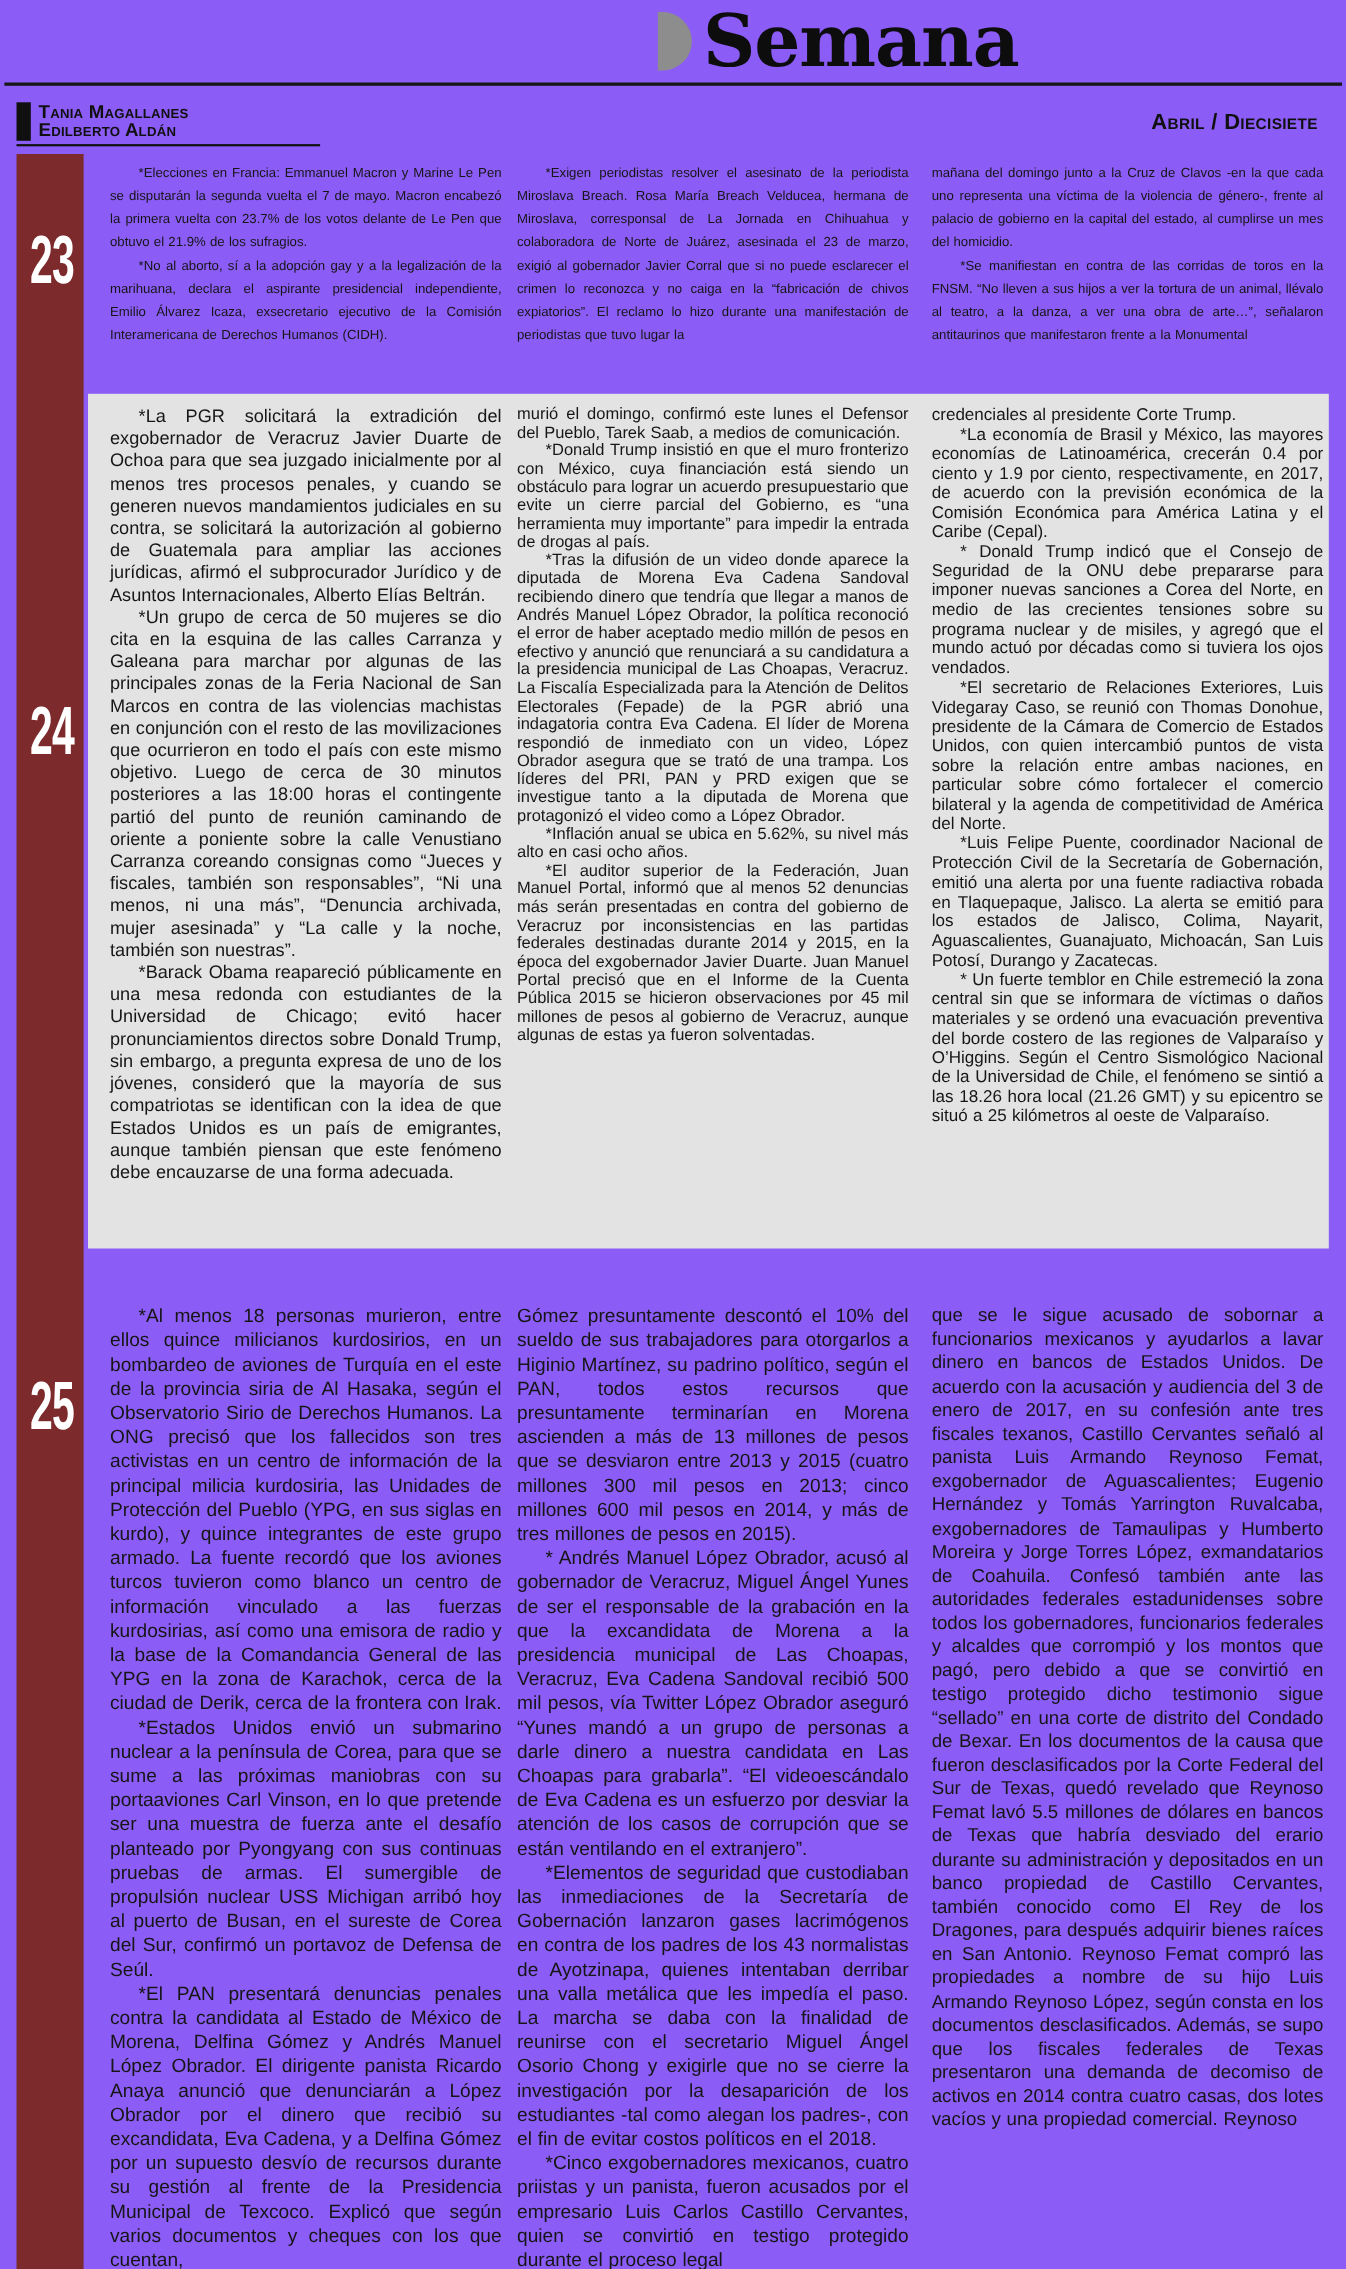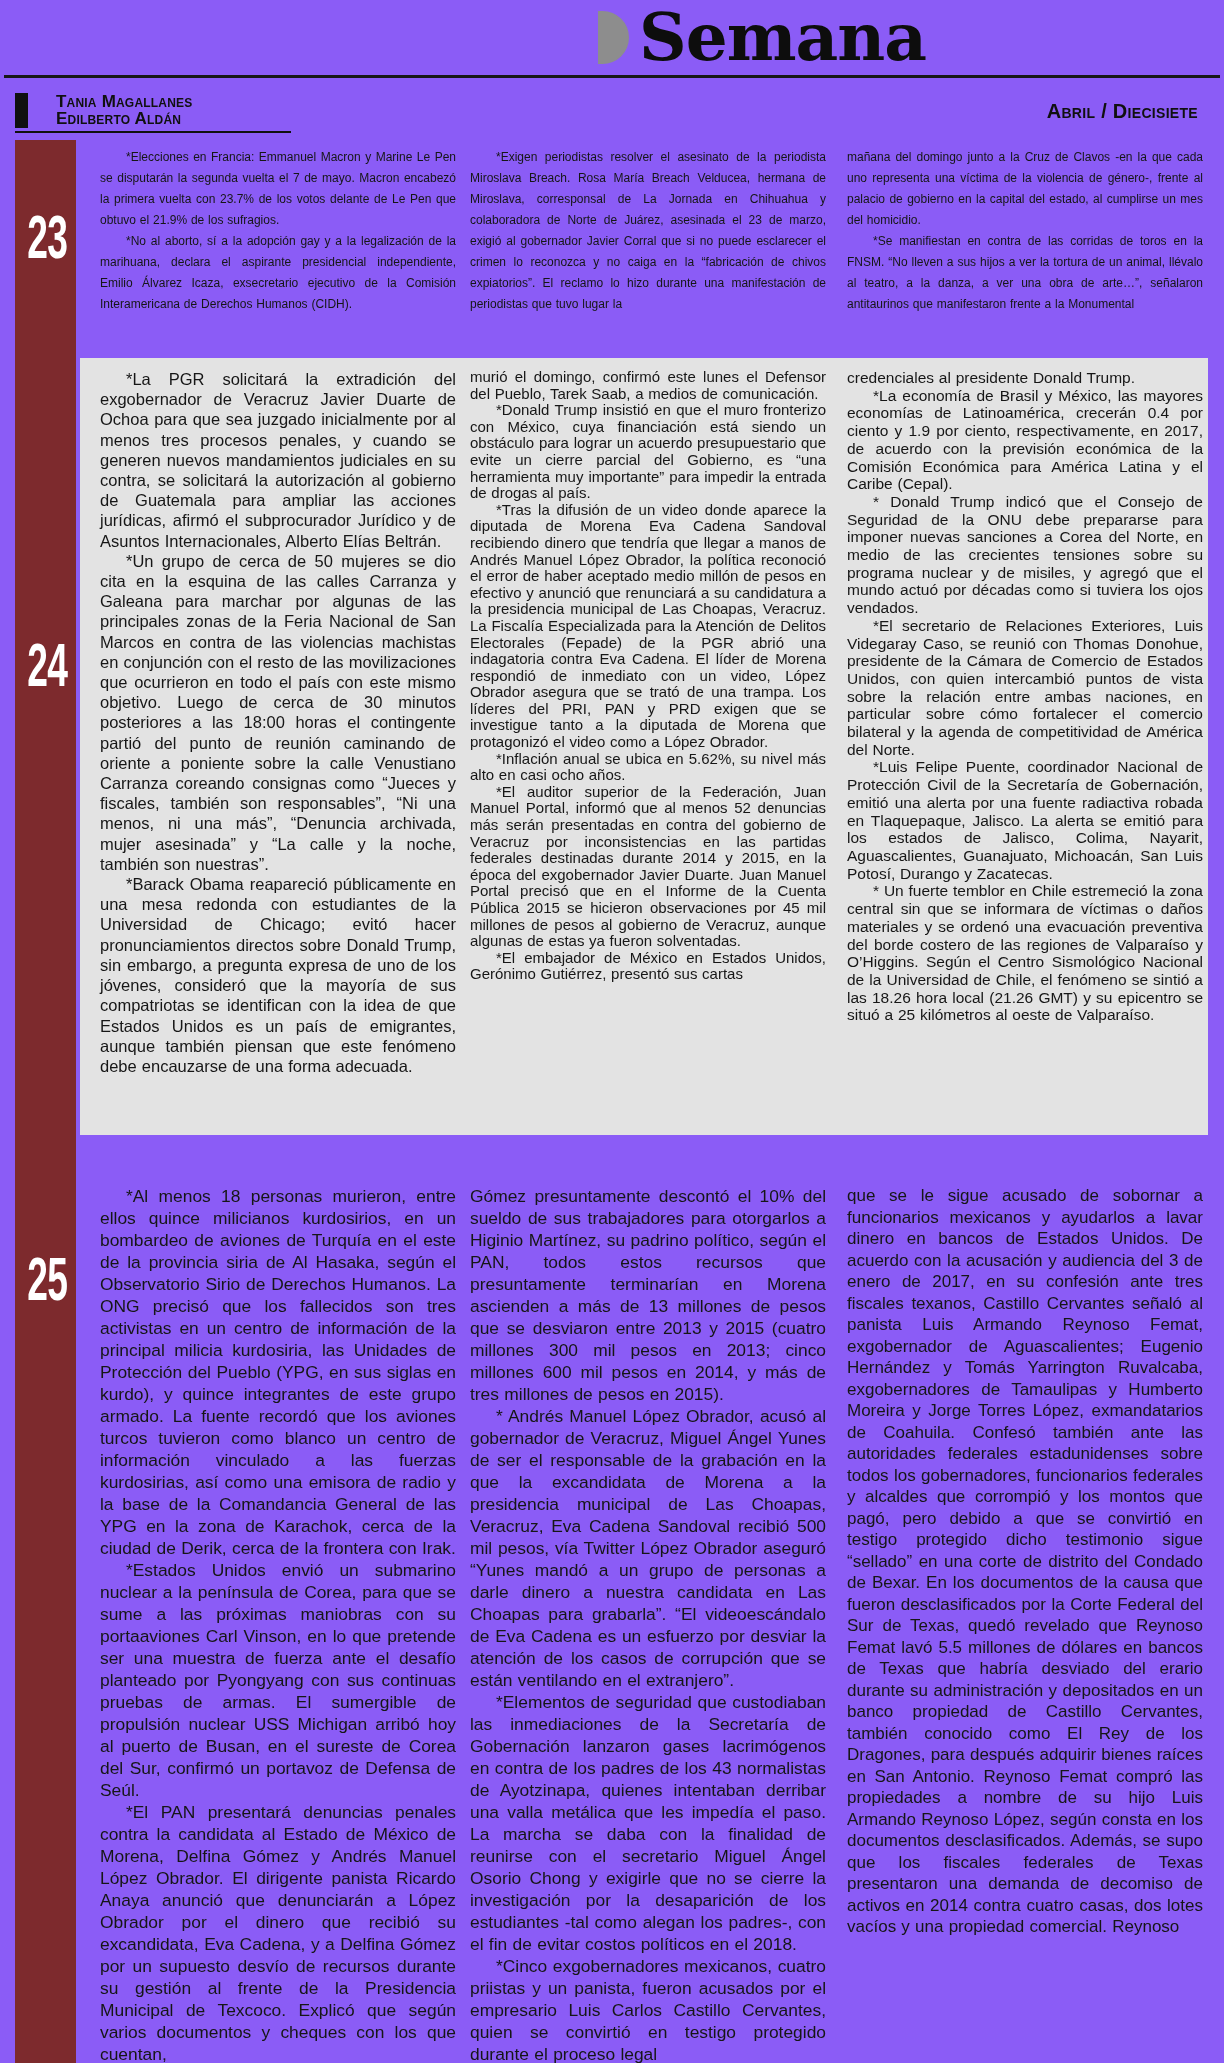--- a/index.html
+++ b/index.html
@@ -6,21 +6,21 @@
   .page{position:relative;width:1224px;height:2063px;background:#8b5cf6;overflow:hidden;
         font-family:"Liberation Sans", sans-serif;color:#161616;}
   
   .masthead{position:absolute;top:2px;left:0;width:100%;display:flex;justify-content:center;
             align-items:center;gap:10px;transform:translateX(150px);}
   .disc{width:31px;height:53px;background:#8d8d8d;border-radius:0 31px 31px 0;display:inline-block;}
   .masthead h1{margin:0;font-family:"DejaVu Serif","Liberation Serif",serif;font-size:66px;
                font-weight:600;letter-spacing:-1px;line-height:70px;color:#0d0d0d;}
   .rule{position:absolute;top:75px;left:4px;right:4px;height:3px;background:#171717;}
   
-  .byline{position:absolute;left:15px;top:93px;display:flex;align-items:flex-start;gap:21px;}
+  .byline{position:absolute;left:15px;top:93px;display:flex;align-items:flex-start;}
   .byline-bar{width:13px;height:35px;background:#101010;display:inline-block;}
   .byline-names{margin-left:7px;font-weight:bold;font-variant:small-caps;font-size:17px;
                 line-height:17px;letter-spacing:.2px;color:#101010;}
   .byline-underline{position:absolute;left:15px;top:131px;width:276px;height:2px;background:#101010;}
   .edition-date{position:absolute;right:26px;top:100px;font-weight:bold;font-variant:small-caps;
                 font-size:20px;letter-spacing:.3px;color:#101010;}
   
   .rail{position:absolute;left:15px;top:140px;width:61px;height:1923px;background:#7d2a2d;}
   .day-num{position:absolute;left:15px;width:61px;text-align:center;color:#ffffff;
            font-weight:bold;font-size:62px;line-height:62px;transform:scaleX(.60);
@@ -90,24 +90,23 @@
       <p>*La PGR solicitará la extradición del exgobernador de Veracruz Javier Duarte de Ochoa para que sea juzgado inicialmente por al menos tres procesos penales, y cuando se generen nuevos mandamientos judiciales en su contra, se solicitará la autorización al gobierno de Guatemala para ampliar las acciones jurídicas, afirmó el subprocurador Jurídico y de Asuntos Internacionales, Alberto Elías Beltrán.</p>
       <p>*Un grupo de cerca de 50 mujeres se dio cita en la esquina de las calles Carranza y Galeana para marchar por algunas de las principales zonas de la Feria Nacional de San Marcos en contra de las violencias machistas en conjunción con el resto de las movilizaciones que ocurrieron en todo el país con este mismo objetivo. Luego de cerca de 30 minutos posteriores a las 18:00 horas el contingente partió del punto de reunión caminando de oriente a poniente sobre la calle Venustiano Carranza coreando consignas como “Jueces y fiscales, también son responsables”, “Ni una menos, ni una más”, “Denuncia archivada, mujer asesinada” y “La calle y la noche, también son nuestras”.</p>
       <p>*Barack Obama reapareció públicamente en una mesa redonda con estudiantes de la Universidad de Chicago; evitó hacer pronunciamientos directos sobre Donald Trump, sin embargo, a pregunta expresa de uno de los jóvenes, consideró que la mayoría de sus compatriotas se identifican con la idea de que Estados Unidos es un país de emigrantes, aunque también piensan que este fenómeno debe encauzarse de una forma adecuada.</p>
     </div>
   <div class="col c2 s24">
       <p class="flush">murió el domingo, confirmó este lunes el Defensor del Pueblo, Tarek Saab, a medios de comunicación.</p>
       <p>*Donald Trump insistió en que el muro fronterizo con México, cuya financiación está siendo un obstáculo para lograr un acuerdo presupuestario que evite un cierre parcial del Gobierno, es “una herramienta muy importante” para impedir la entrada de drogas al país.</p>
       <p>*Tras la difusión de un video donde aparece la diputada de Morena Eva Cadena Sandoval recibiendo dinero que tendría que llegar a manos de Andrés Manuel López Obrador, la política reconoció el error de haber aceptado medio millón de pesos en efectivo y anunció que renunciará a su candidatura a la presidencia municipal de Las Choapas, Veracruz. La Fiscalía Especializada para la Atención de Delitos Electorales (Fepade) de la PGR abrió una indagatoria contra Eva Cadena. El líder de Morena respondió de inmediato con un video, López Obrador asegura que se trató de una trampa. Los líderes del PRI, PAN y PRD exigen que se investigue tanto a la diputada de Morena que protagonizó el video como a López Obrador.</p>
       <p>*Inflación anual se ubica en 5.62%, su nivel más alto en casi ocho años.</p>
       <p>*El auditor superior de la Federación, Juan Manuel Portal, informó que al menos 52 denuncias más serán presentadas en contra del gobierno de Veracruz por inconsistencias en las partidas federales destinadas durante 2014 y 2015, en la época del exgobernador Javier Duarte. Juan Manuel Portal precisó que en el Informe de la Cuenta Pública 2015 se hicieron observaciones por 45 mil millones de pesos al gobierno de Veracruz, aunque algunas de estas ya fueron solventadas.</p>
-      <p>*El embajador de México en Estados Unidos, Gerónimo Gutiérrez, presentó sus cartas</p>
     </div>
   <div class="col c3 s24">
-      <p class="flush">credenciales al presidente Donald Trump.</p>
+      <p class="flush">credenciales al presidente Corte Trump.</p>
       <p>*La economía de Brasil y México, las mayores economías de Latinoamérica, crecerán 0.4 por ciento y 1.9 por ciento, respectivamente, en 2017, de acuerdo con la previsión económica de la Comisión Económica para América Latina y el Caribe (Cepal).</p>
       <p>* Donald Trump indicó que el Consejo de Seguridad de la ONU debe prepararse para imponer nuevas sanciones a Corea del Norte, en medio de las crecientes tensiones sobre su programa nuclear y de misiles, y agregó que el mundo actuó por décadas como si tuviera los ojos vendados.</p>
       <p>*El secretario de Relaciones Exteriores, Luis Videgaray Caso, se reunió con Thomas Donohue, presidente de la Cámara de Comercio de Estados Unidos, con quien intercambió puntos de vista sobre la relación entre ambas naciones, en particular sobre cómo fortalecer el comercio bilateral y la agenda de competitividad de América del Norte.</p>
       <p>*Luis Felipe Puente, coordinador Nacional de Protección Civil de la Secretaría de Gobernación, emitió una alerta por una fuente radiactiva robada en Tlaquepaque, Jalisco. La alerta se emitió para los estados de Jalisco, Colima, Nayarit, Aguascalientes, Guanajuato, Michoacán, San Luis Potosí, Durango y Zacatecas.</p>
       <p>* Un fuerte temblor en Chile estremeció la zona central sin que se informara de víctimas o daños materiales y se ordenó una evacuación preventiva del borde costero de las regiones de Valparaíso y O’Higgins. Según el Centro Sismológico Nacional de la Universidad de Chile, el fenómeno se sintió a las 18.26 hora local (21.26 GMT) y su epicentro se situó a 25 kilómetros al oeste de Valparaíso.</p>
     </div>
 
   <div class="col c1 s25">
       <p>*Al menos 18 personas murieron, entre ellos quince milicianos kurdosirios, en un bombardeo de aviones de Turquía en el este de la provincia siria de Al Hasaka, según el Observatorio Sirio de Derechos Humanos. La ONG precisó que los fallecidos son tres activistas en un centro de información de la principal milicia kurdosiria, las Unidades de Protección del Pueblo (YPG, en sus siglas en kurdo), y quince integrantes de este grupo armado. La fuente recordó que los aviones turcos tuvieron como blanco un centro de información vinculado a las fuerzas kurdosirias, así como una emisora de radio y la base de la Comandancia General de las YPG en la zona de Karachok, cerca de la ciudad de Derik, cerca de la frontera con Irak.</p>
       <p>*Estados Unidos envió un submarino nuclear a la península de Corea, para que se sume a las próximas maniobras con su portaaviones Carl Vinson, en lo que pretende ser una muestra de fuerza ante el desafío planteado por Pyongyang con sus continuas pruebas de armas. El sumergible de propulsión nuclear USS Michigan arribó hoy al puerto de Busan, en el sureste de Corea del Sur, confirmó un portavoz de Defensa de Seúl.</p>

